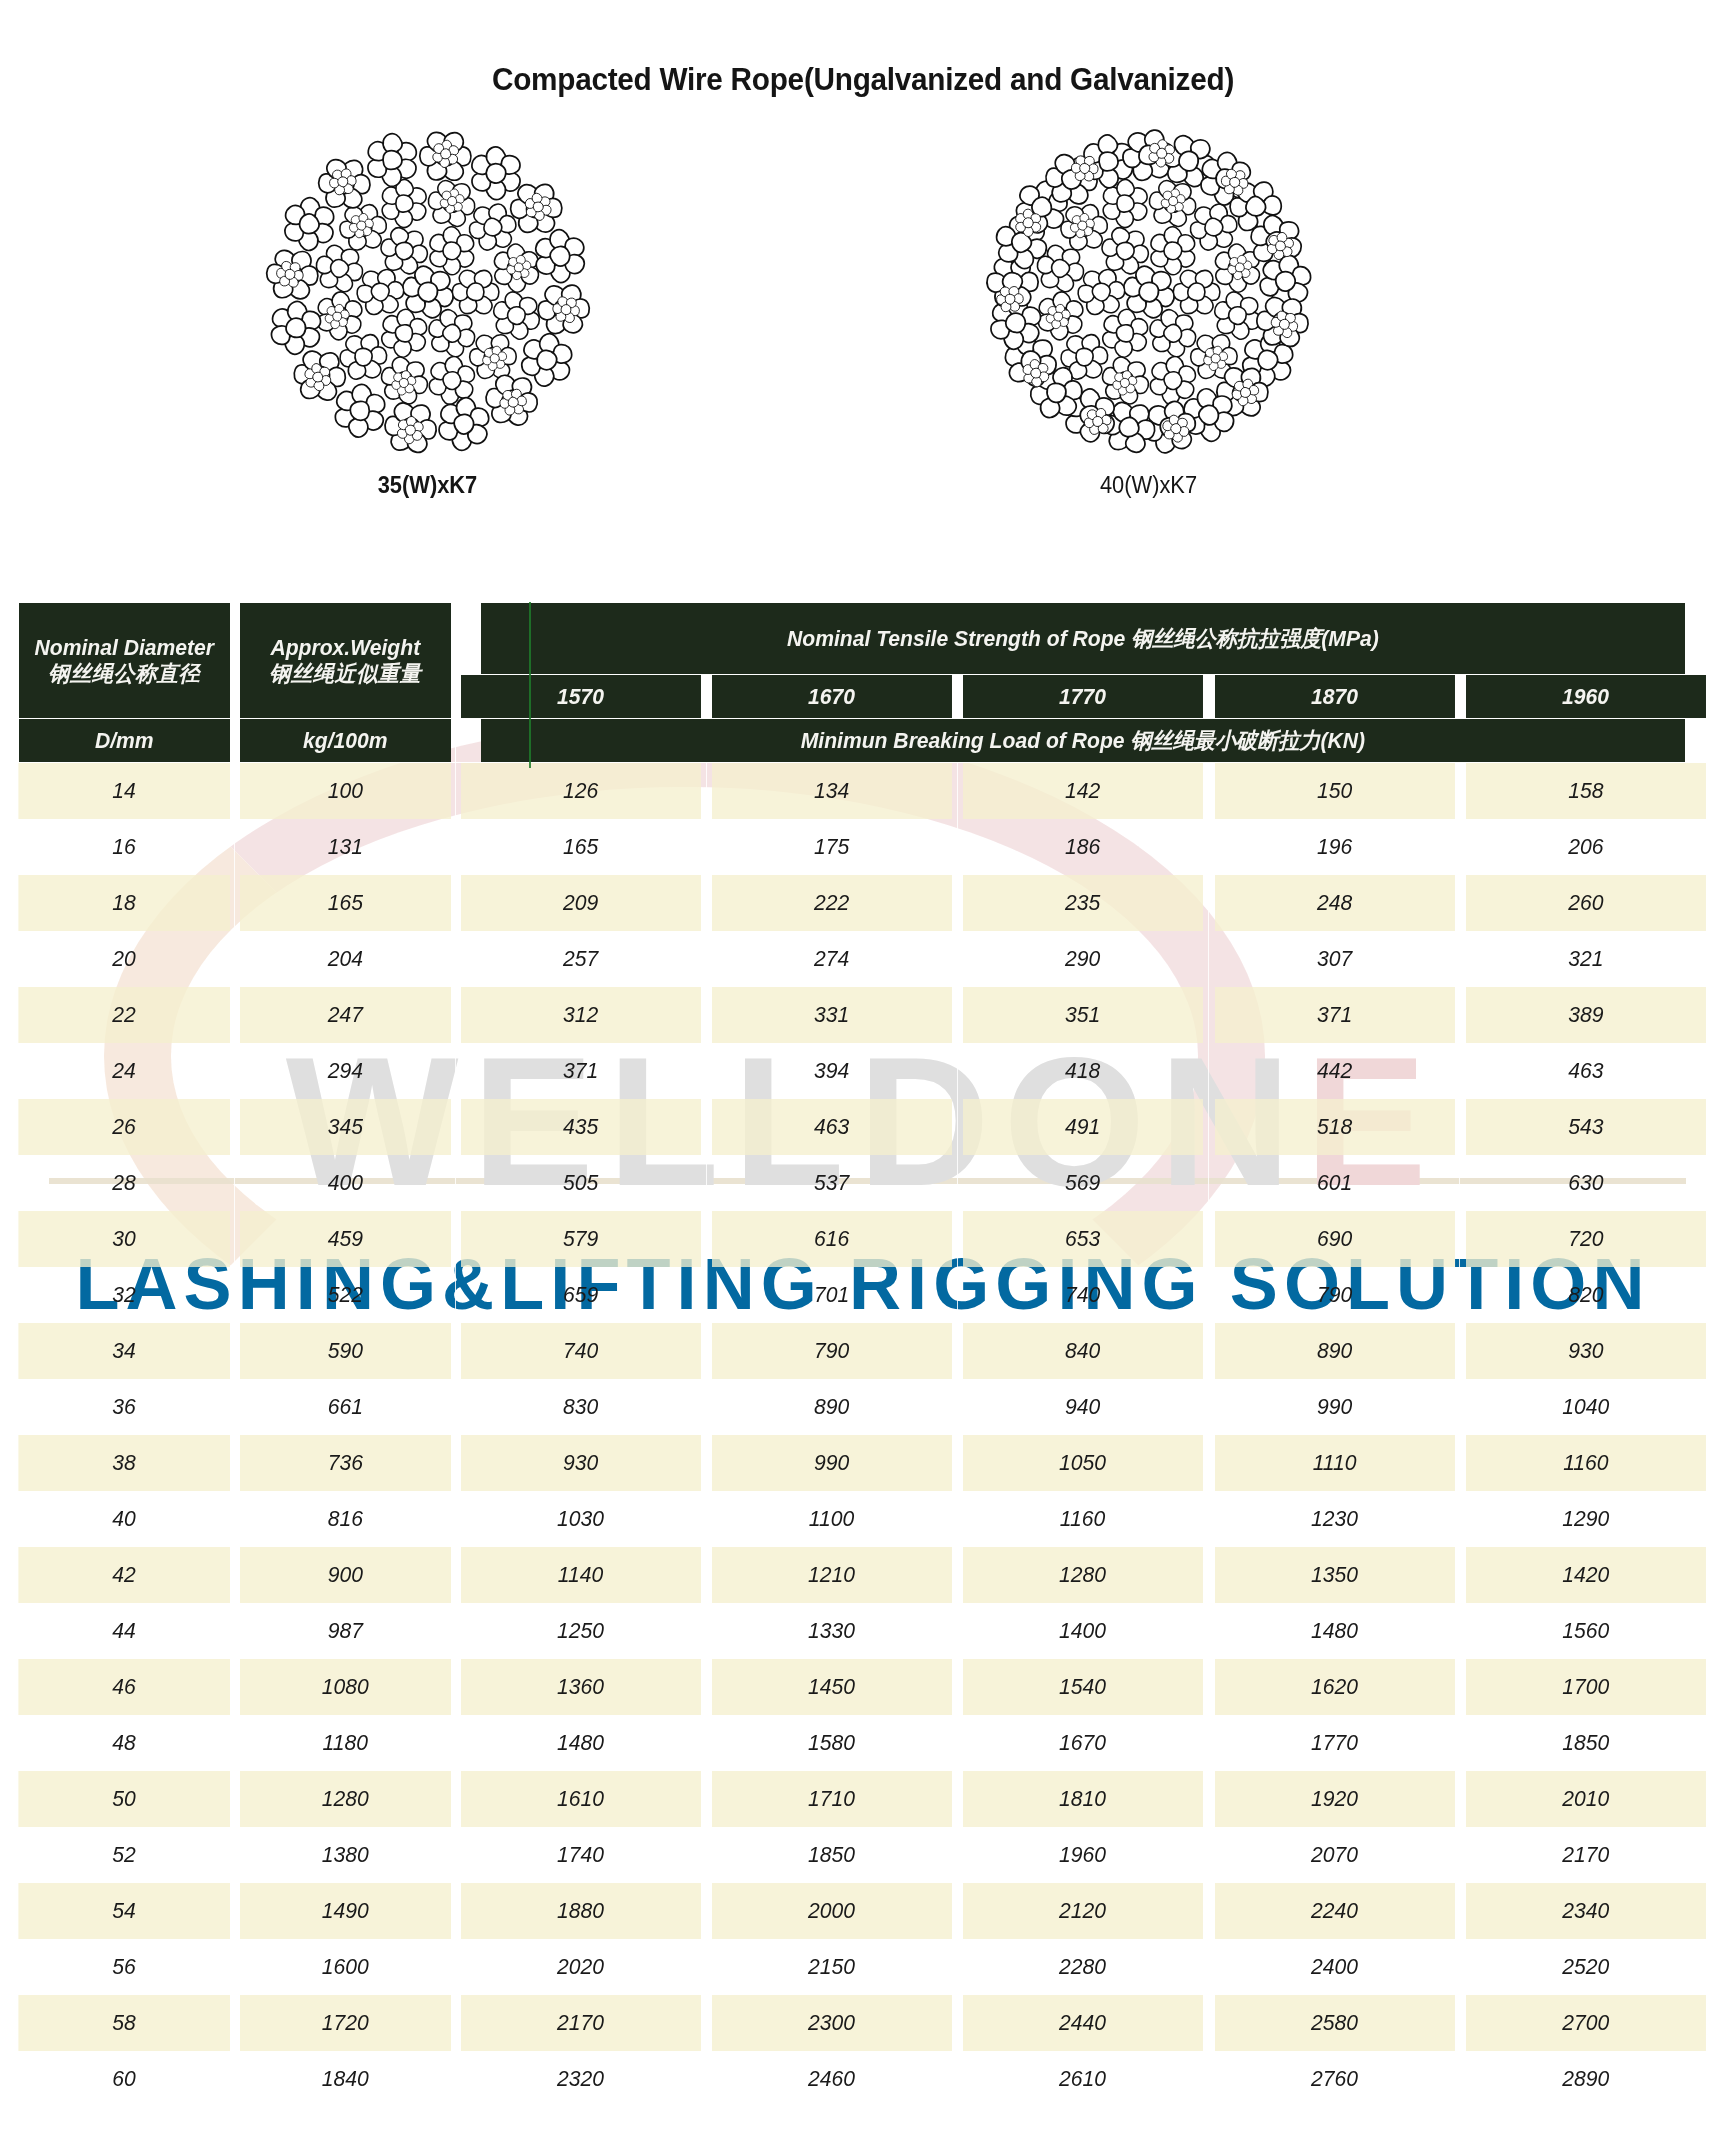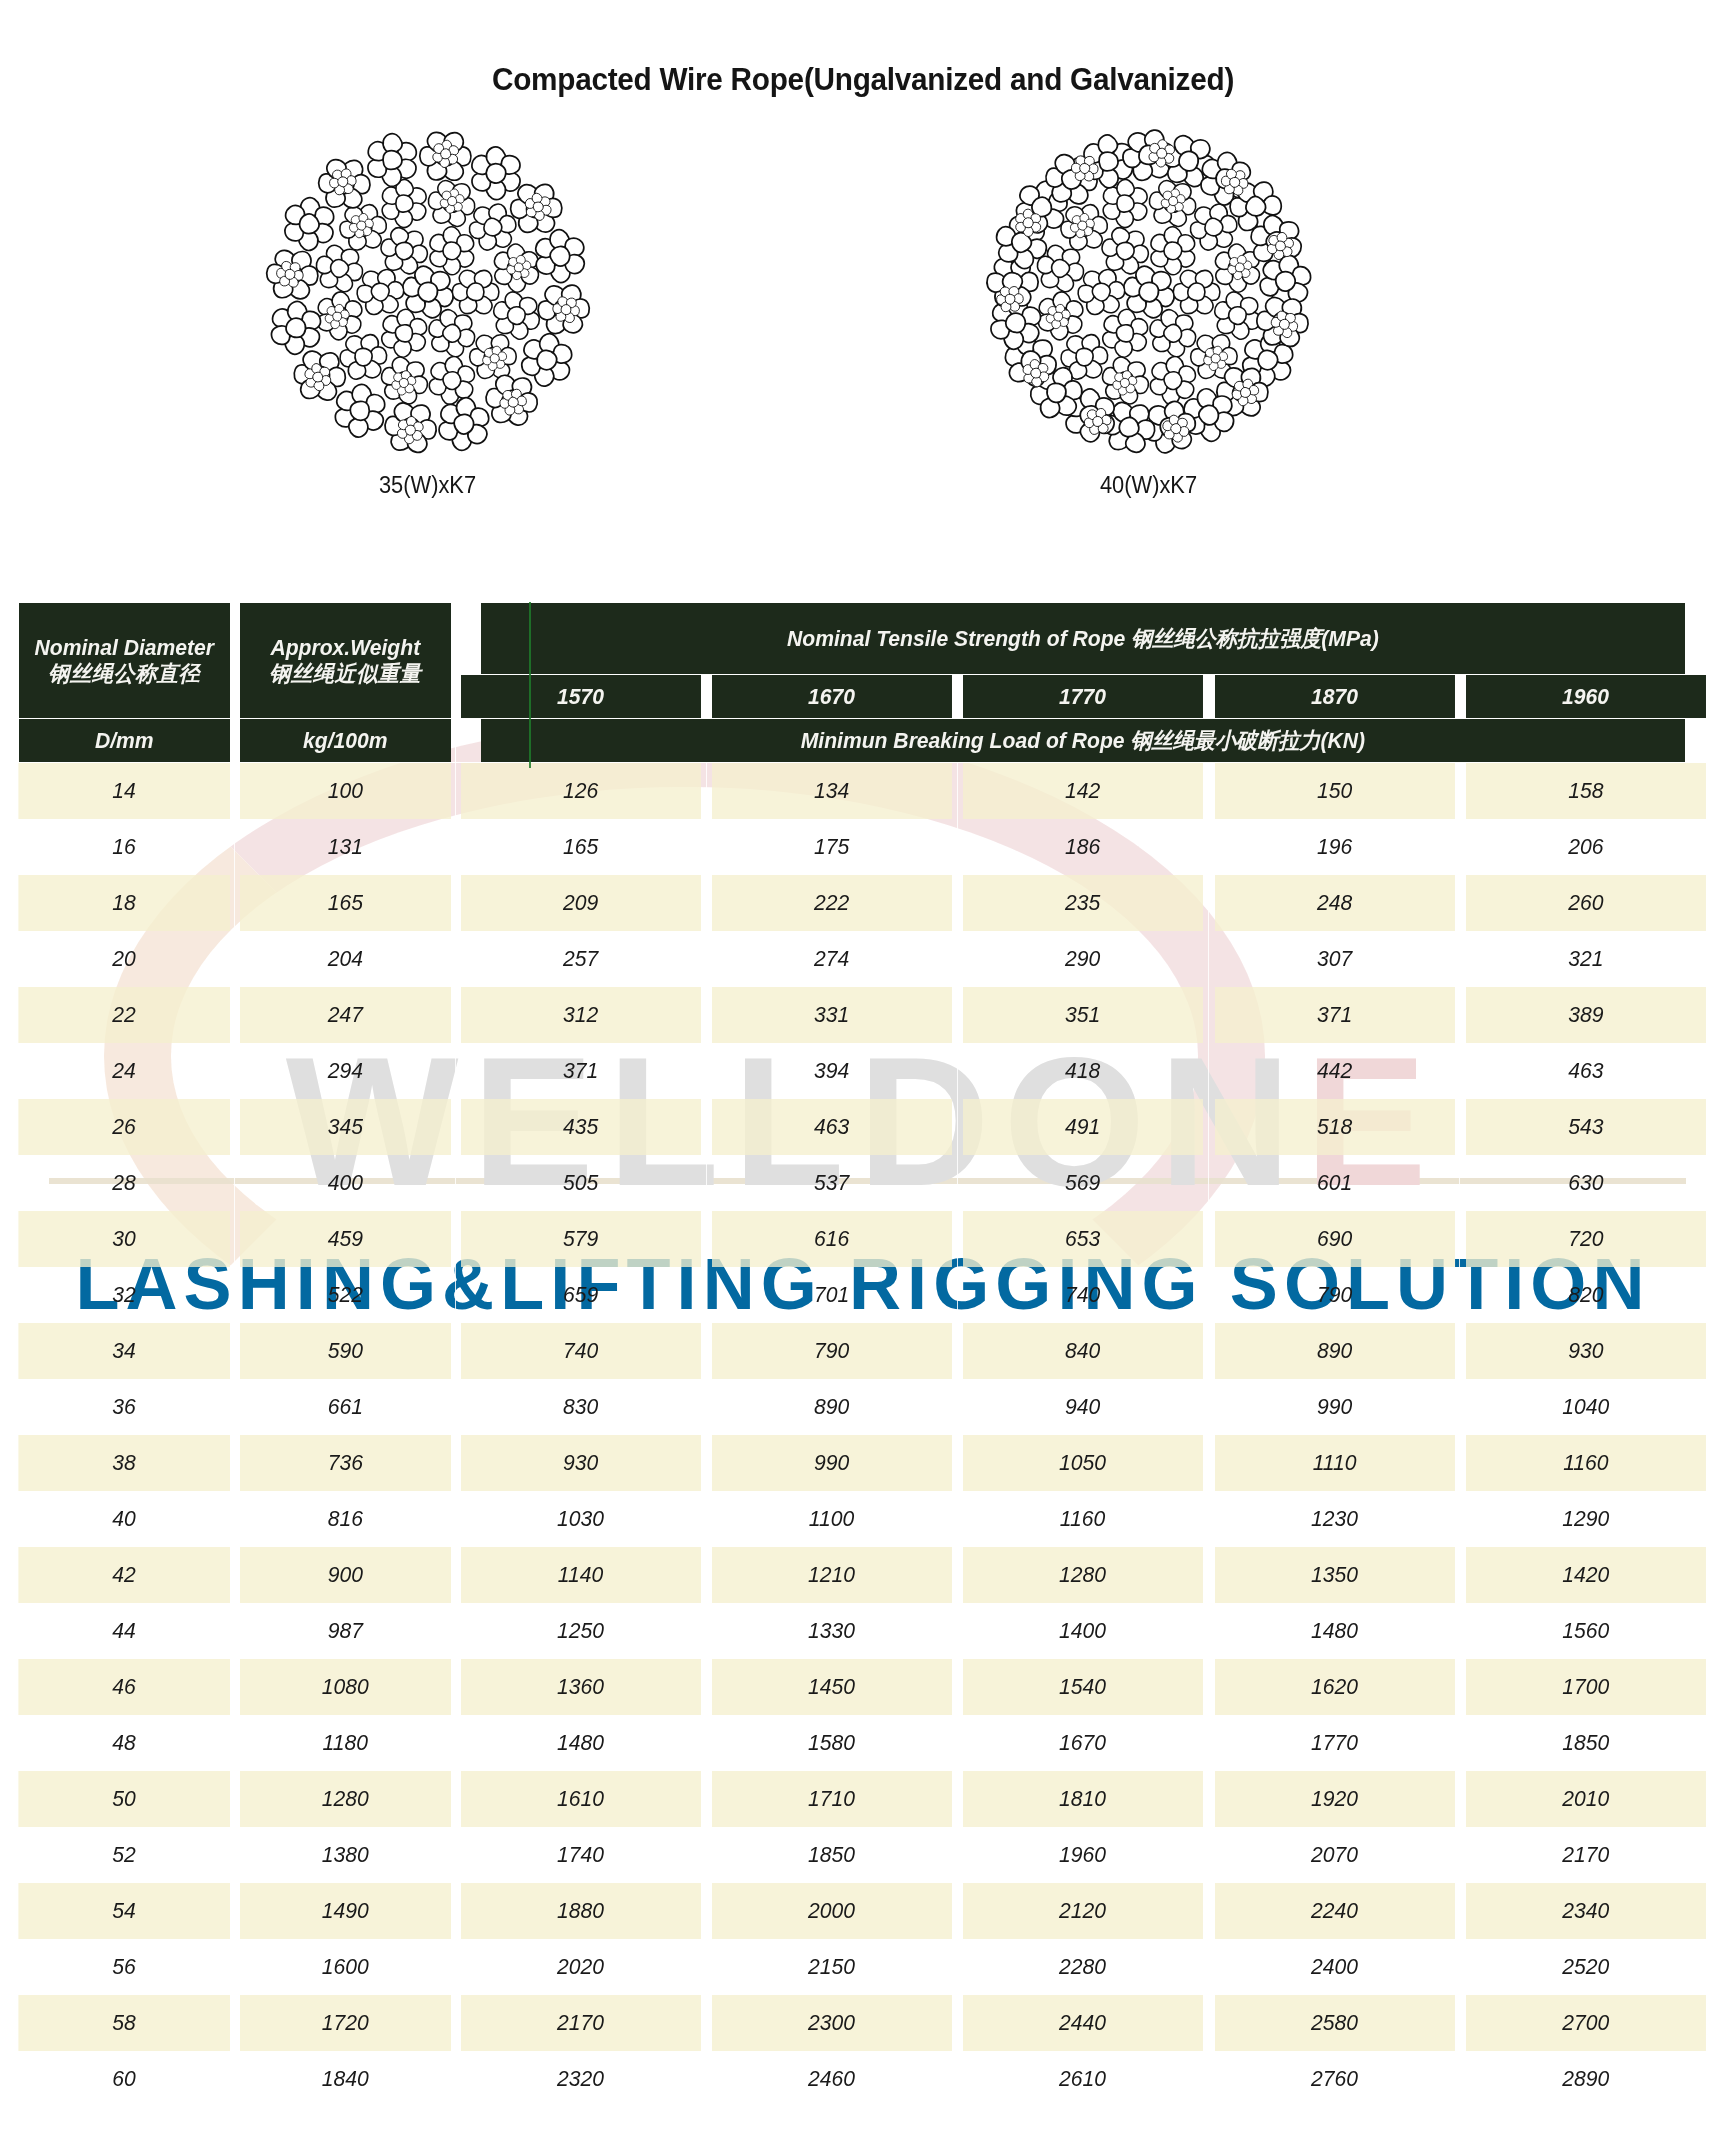--- a/index.html
+++ b/index.html
@@ -27,21 +27,21 @@
 
   
   .diagrams {
     position: relative;
     display: flex;
     justify-content: flex-start;
     margin-top: 23px;
     height: 440px;
   }
   .rope-fig { position: absolute; text-align: center; }
-  .rope-fig.first  { left: 232px; top: 0; width: 391px; }
+  .rope-fig.first  { left: 232px; top: 0; width: 391px; font-weight: bold; }
   .rope-fig.second { left: 953px; top: 0; width: 391px; }
   .rope-svg { display: block; margin: 0 auto; }
   .rope-caption {
     font-size: 23px;
     color: #151515;
     margin-top: 8.6px;
     transform: scaleX(0.95);
   }
 
   

